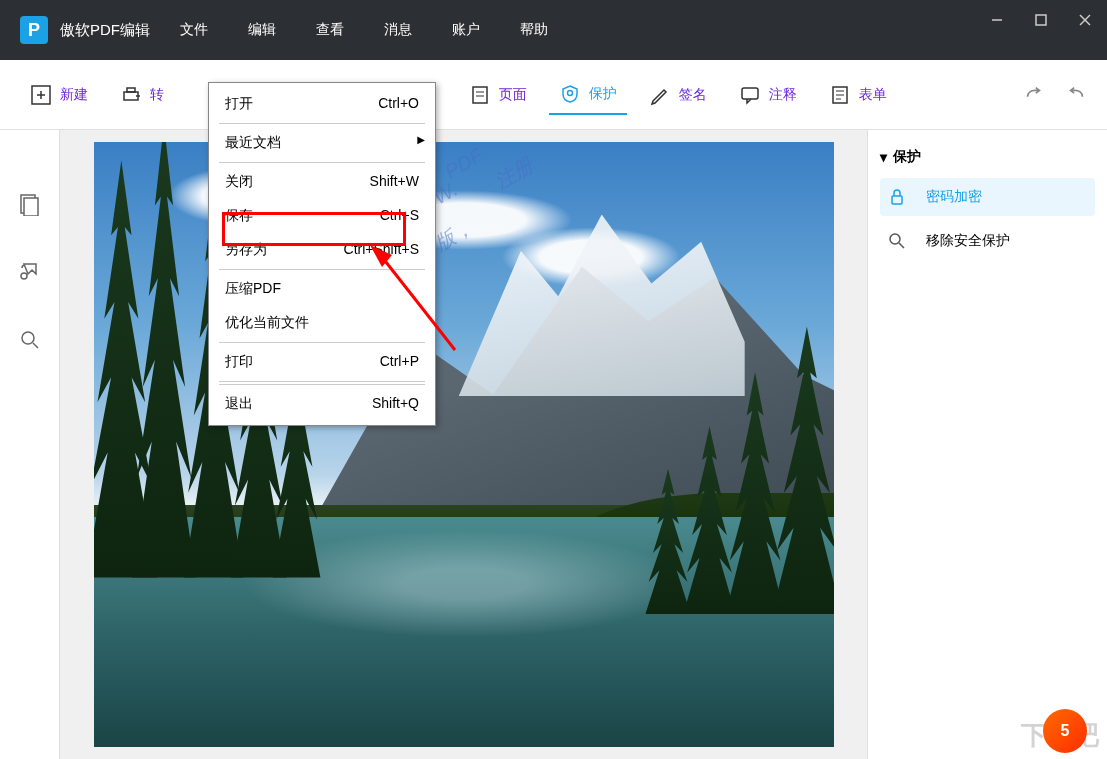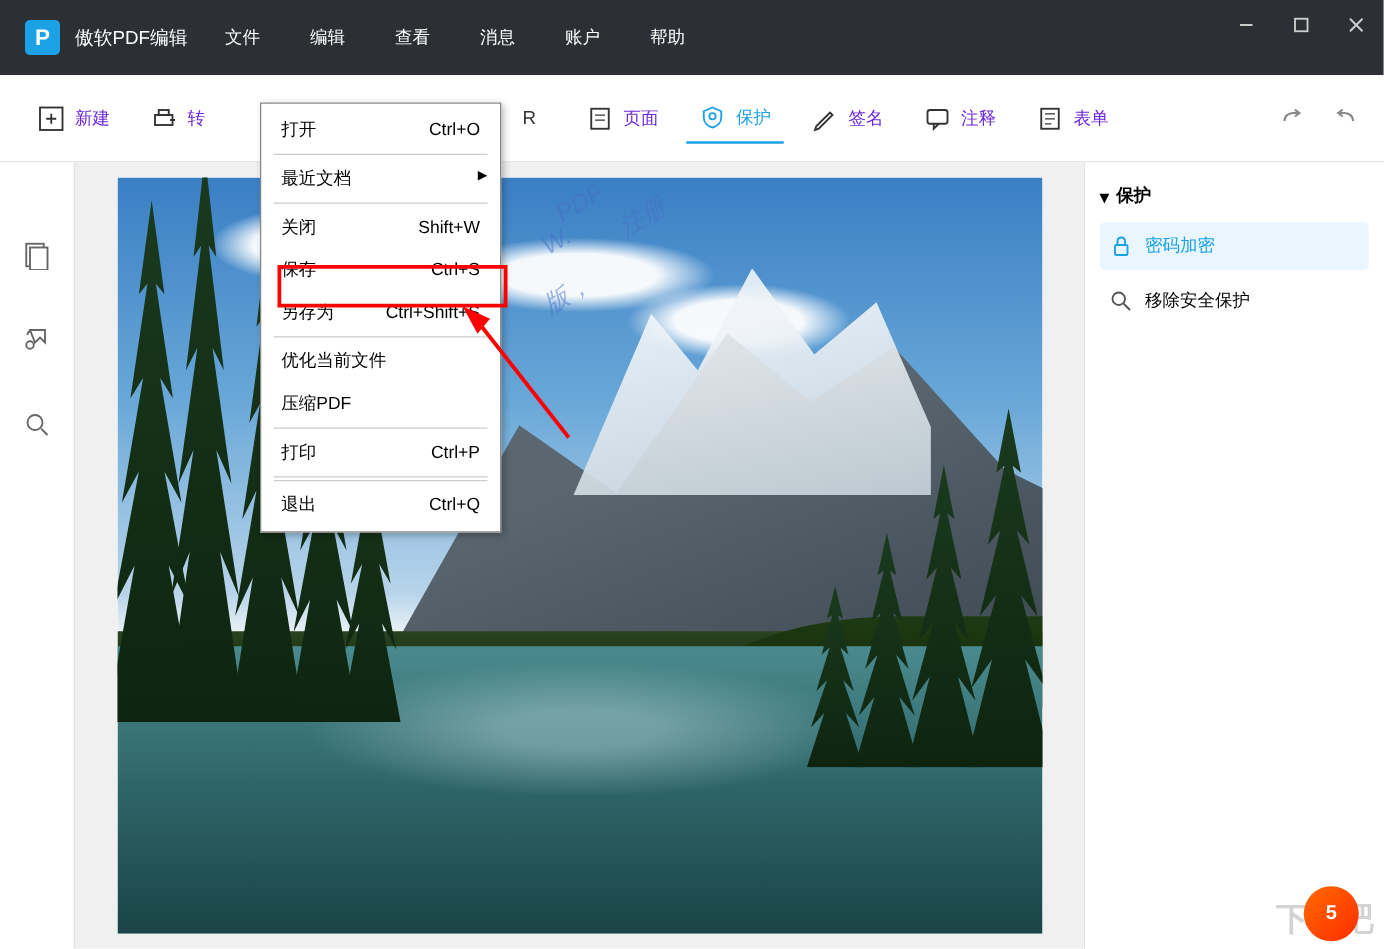--- a/index.html
+++ b/index.html
@@ -21,25 +21,25 @@
 
 .main-area { display: flex; height: calc(759px - 130px); position: relative; }
 .left-sidebar { width: 60px; background: #fff; border-right: 1px solid #e0e0e0; display: flex; flex-direction: column; align-items: center; padding-top: 60px; gap: 40px; }
 .sidebar-icon { width: 28px; height: 28px; cursor: pointer; color: #666; display: flex; align-items: center; justify-content: center; }
 
 .canvas-area { flex: 1; background: #f0f0f0; position: relative; overflow: hidden; display: flex; justify-content: center; padding: 12px 0; }
 .document-view { width: 740px; height: 100%; background: #fff; position: relative; overflow: hidden; }
 
 .right-panel { width: 240px; background: #fff; border-left: 1px solid #e0e0e0; padding: 12px; }
 .panel-header { display: flex; align-items: center; gap: 6px; font-size: 14px; font-weight: bold; padding: 6px 0; }
-.panel-item { display: flex; align-items: center; gap: 10px; padding: 10px 8px; margin: 6px 0; font-size: 14px; cursor: pointer; border-radius: 4px; }
+.panel-item { display: flex; align-items: center; gap: 20px; padding: 10px 8px; margin: 6px 0; font-size: 14px; cursor: pointer; border-radius: 4px; }
 .panel-item.active { background: #eaf6fd; color: #1ba1e6; }
 .panel-item-icon { width: 18px; height: 18px; display: flex; align-items: center; justify-content: center; }
 
-.dropdown-menu { position: absolute; left: 208px; top: 82px; width: 193px; background: #fff; border: 1px solid #888; box-shadow: 2px 2px 6px rgba(0,0,0,0.3); z-index: 100; padding: 4px 0; }
+.dropdown-menu { position: absolute; left: 208px; top: 82px; width: 228px; background: #fff; border: 1px solid #888; box-shadow: 2px 2px 6px rgba(0,0,0,0.3); z-index: 100; padding: 4px 0; }
 .dd-item { display: flex; justify-content: space-between; padding: 8px 16px; font-size: 14px; cursor: pointer; position: relative; }
 .dd-sep { height: 1px; background: #ccc; margin: 2px 10px; }
 .dd-highlight { border: 3px solid #ff0000; position: absolute; left: 222px; top: 212px; width: 184px; height: 34px; z-index: 101; pointer-events: none; }
 .dd-arrow { position: absolute; font-size: 10px; right: 10px; }
 
 .red-arrow { position: absolute; z-index: 102; pointer-events: none; }
 
 .watermark { position: absolute; font-size: 20px; color: rgba(70,110,200,0.5); transform: rotate(-30deg); z-index: 50; pointer-events: none; font-style: italic; }
 .bottom-watermark { position: absolute; right: 8px; bottom: 6px; font-size: 26px; font-weight: bold; color: rgba(200,200,200,0.8); z-index: 60; text-shadow: 0 0 4px #fff; }
 .bottom-logo { position: absolute; right: 20px; bottom: 6px; width: 44px; height: 44px; background: linear-gradient(135deg,#ff6a00,#ff2d00); border-radius: 50%; z-index: 61; display: flex; align-items: center; justify-content: center; color:#fff; font-weight: bold; font-size: 16px; }
@@ -278,35 +278,35 @@
   <div class="dd-item">
       <span>保存</span>
       <span>Ctrl+S</span>
     </div>
   <div class="dd-item">
       <span>另存为</span>
       <span>Ctrl+Shift+S</span>
     </div>
   <div class="dd-sep"></div>
   <div class="dd-item">
+      <span>压缩PDF</span>
+    </div>
+  <div class="dd-item">
       <span>优化当前文件</span>
-    </div>
-  <div class="dd-item">
-      <span>压缩PDF</span>
     </div>
   <div class="dd-sep"></div>
   <div class="dd-item">
       <span>打印</span>
       <span>Ctrl+P</span>
     </div>
   <div class="dd-sep"></div>
   <div class="dd-sep"></div>
   <div class="dd-item">
       <span>退出</span>
-      <span>Ctrl+Q</span>
+      <span>Shift+Q</span>
     </div>
 </div>
 
 <div class="dd-highlight"></div>
 
 <svg class="red-arrow" style="left:370px;top:245px" width="90" height="110" viewBox="0 0 90 110">
   <line x1="85" y1="105" x2="12" y2="12" stroke="#ff0000" stroke-width="3"></line>
   <polygon points="0,0 22,10 12,22" fill="#ff0000"></polygon>
 </svg>
 

